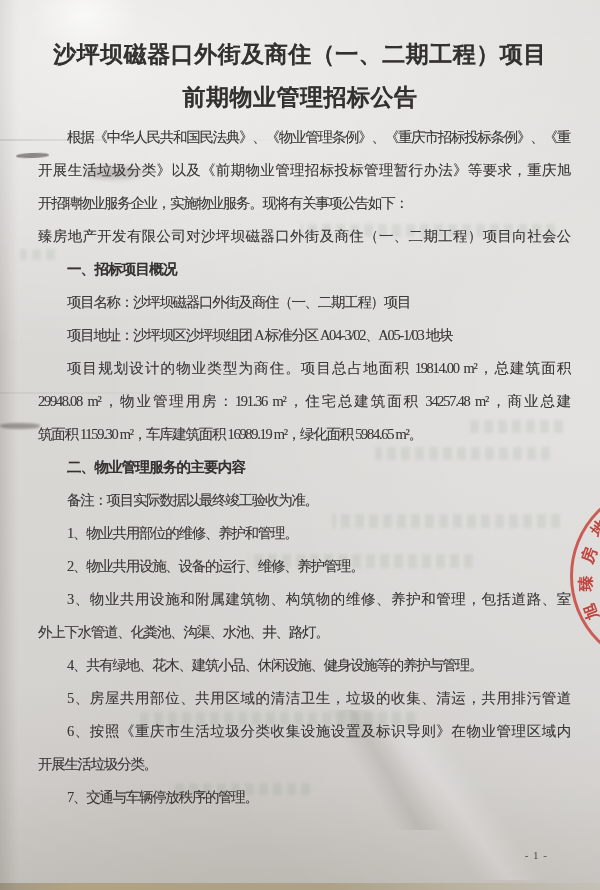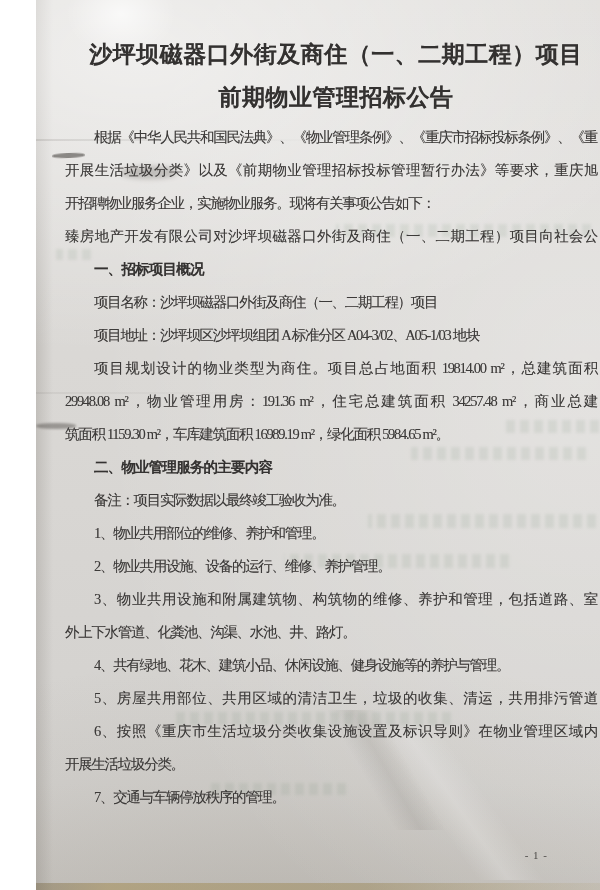--- a/index.html
+++ b/index.html
@@ -8,30 +8,29 @@
     font-family:"Liberation Serif","DejaVu Serif",serif;
   }
   .paper{
     position:absolute;inset:0;overflow:hidden;
     background:
       radial-gradient(900px 500px at 18% 6%, rgba(255,255,255,.55), transparent 60%),
       radial-gradient(700px 900px at 97% 42%, rgba(255,255,255,.28), transparent 70%),
       radial-gradient(800px 420px at 45% 106%, rgba(96,88,70,.16), transparent 70%),
       linear-gradient(90deg, rgba(110,104,96,.22) 0, rgba(110,104,96,0) 3%),
       linear-gradient(180deg,#dedcd9 0%,#d9d7d4 50%,#d3d1ce 88%,#cac7c3 100%);
-    margin-left: 36px;
   }
   
   .title{
     position:absolute;top:33px;left:0;width:600px;text-align:center;
     font-size:23px;font-weight:700;line-height:43px;letter-spacing:.5px;
     color:#333130;text-shadow:0 0 .6px rgba(40,36,34,.5);
   }
   .bodytext{
-    position:absolute;left:29px;top:121px;width:532px;
+    position:absolute;left:38px;top:121px;width:532px;
     font-size:14.5px;line-height:33px;letter-spacing:-1.3px;
     color:#3c3a39;text-shadow:0 0 .5px rgba(45,42,40,.35);
   }
   .ln{height:33px;text-align:justify;text-align-last:justify;}
   .ln.first{text-indent:29px;}
   .ln.last{text-align-last:left;}
   .heading{font-family:Liberation Serif, serif;font-weight:700;letter-spacing:-0.8px;color:#343231;}
   .pagenum{
     position:absolute;top:849px;right:52px;
     font-size:11px;letter-spacing:1px;color:#4b4947;

